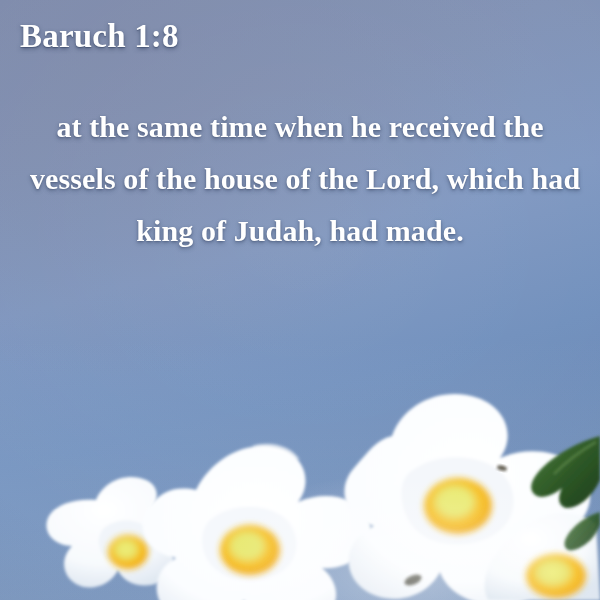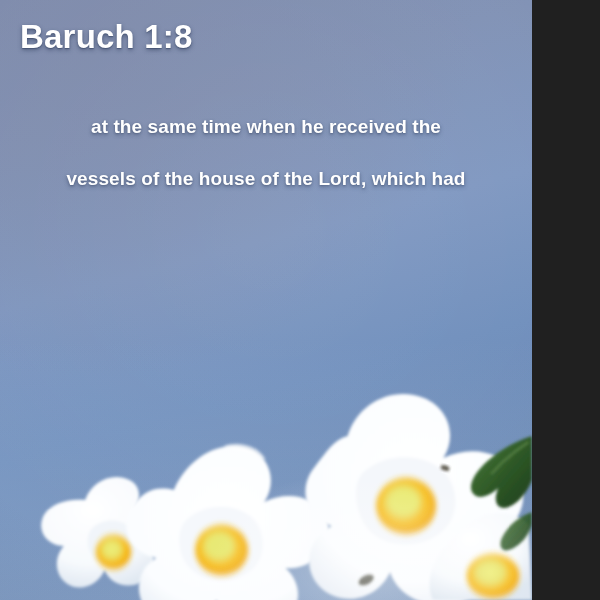--- a/index.html
+++ b/index.html
@@ -9,24 +9,24 @@
     background: #202020;
   }
   body {
     display: flex;
     align-items: flex-start;
     justify-content: flex-start;
   }
 
   #verse-card {
     position: relative;
-    width: 532px;
+    width: 600px;
     height: 600px;
     overflow: hidden;
-    font-family: Liberation Sans, sans-serif;
+    font-family: Liberation Serif, serif;
     
     background:
       radial-gradient(115% 95% at 18% 4%, rgba(128,140,172,0.95) 0%, rgba(128,140,172,0.0) 62%),
       linear-gradient(165deg, #808fb0 0%, #8293b6 20%, #8098c1 42%, #7190bd 62%, #6a88b4 82%, #6d8ab4 100%);
   }
 
   
   .sky-haze {
     position: absolute;
     left: 0; right: 0;
@@ -55,21 +55,21 @@
     white-space: nowrap;
   }
 
   .verse-body {
     position: absolute;
     left: 30px;
     right: 30px;
     top: 101px;
     text-align: center;
     color: #ffffff;
-    font-size: 19px;
+    font-size: 30px;
     font-weight: 600;
     line-height: 52px;
     letter-spacing: 0.1px;
     text-shadow: 0 2px 4px rgba(45,60,90,0.45), 0 1px 2px rgba(45,60,90,0.35);
   }
   .verse-body .vline { display: block; white-space: nowrap; }
 
   
   .flowers {
     position: absolute;
@@ -194,15 +194,16 @@
       <ellipse cx="502" cy="88" rx="5" ry="2.6" fill="#3a3526" opacity="0.8" transform="rotate(14 502 88)" filter="url(#soft)"></ellipse>
     </svg>
   </div>
   <div class="petal-bloom"></div>
 
   <div class="verse-title">Baruch 1:8</div>
 
   <div class="verse-body">
     <span class="vline">at the same time when he received the</span>
     <span class="vline">vessels of the house of the Lord, which had</span>
+    <span class="vline">king of Judah, had made.</span>
   </div>
 
 </div>
 
 </body></html>

